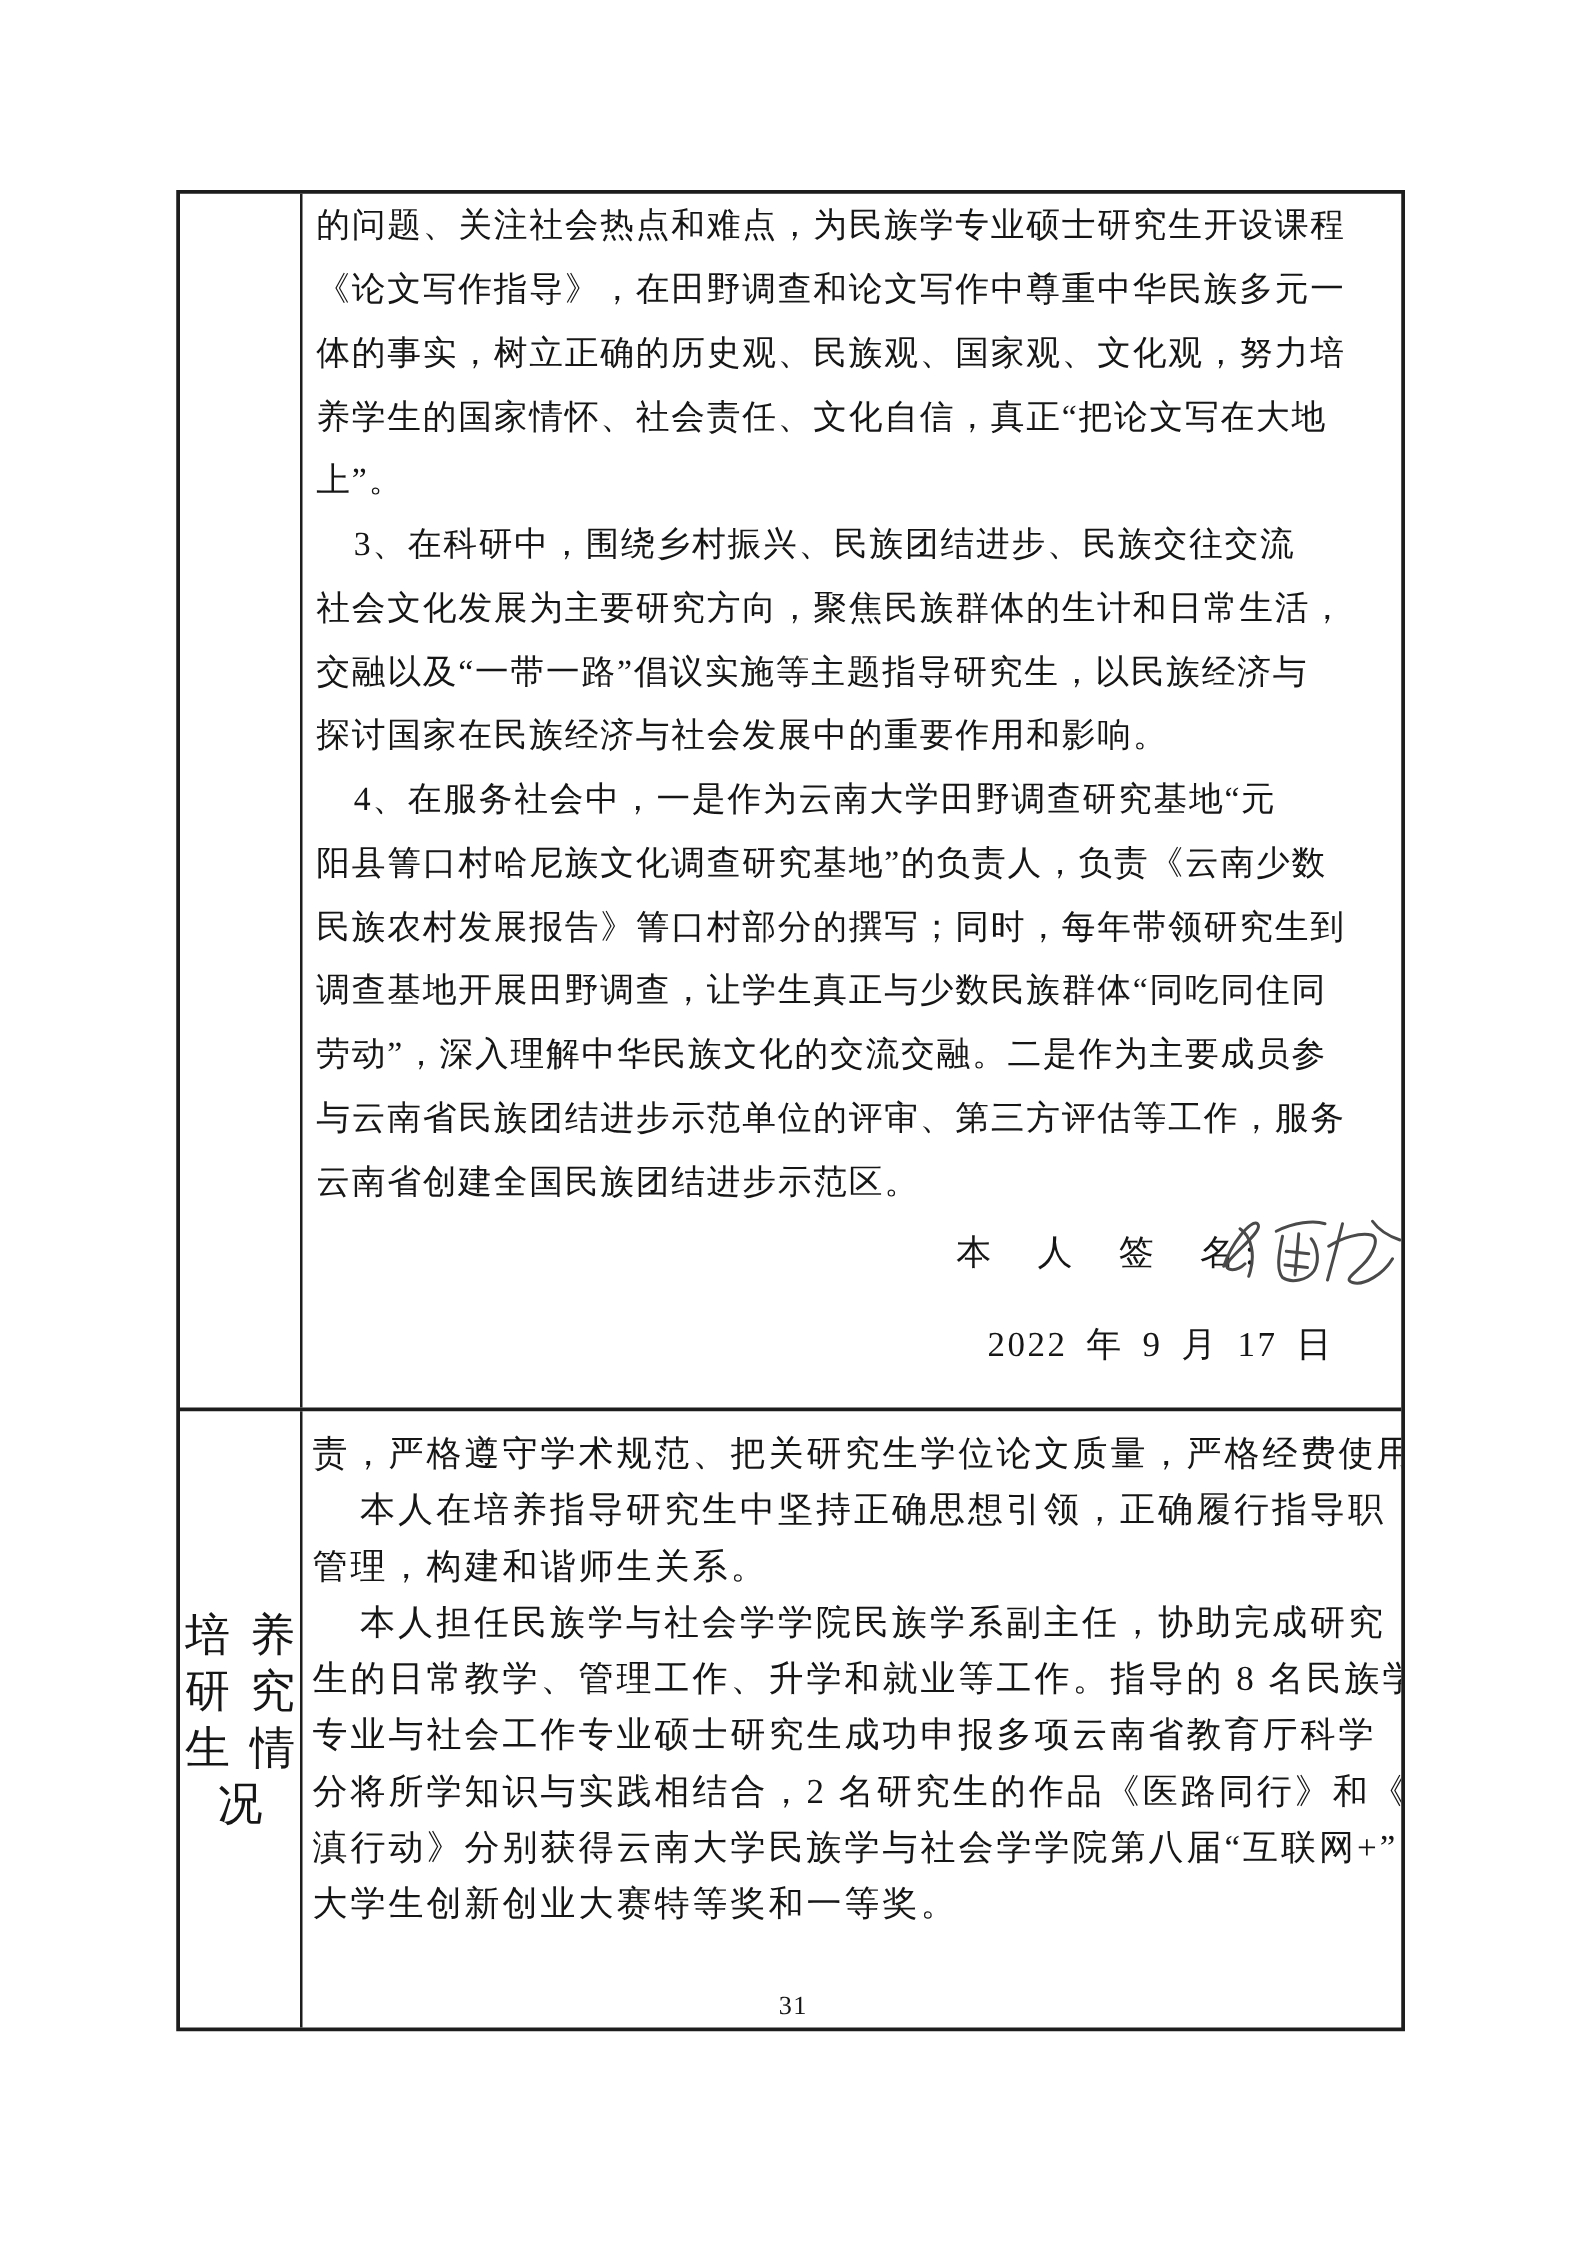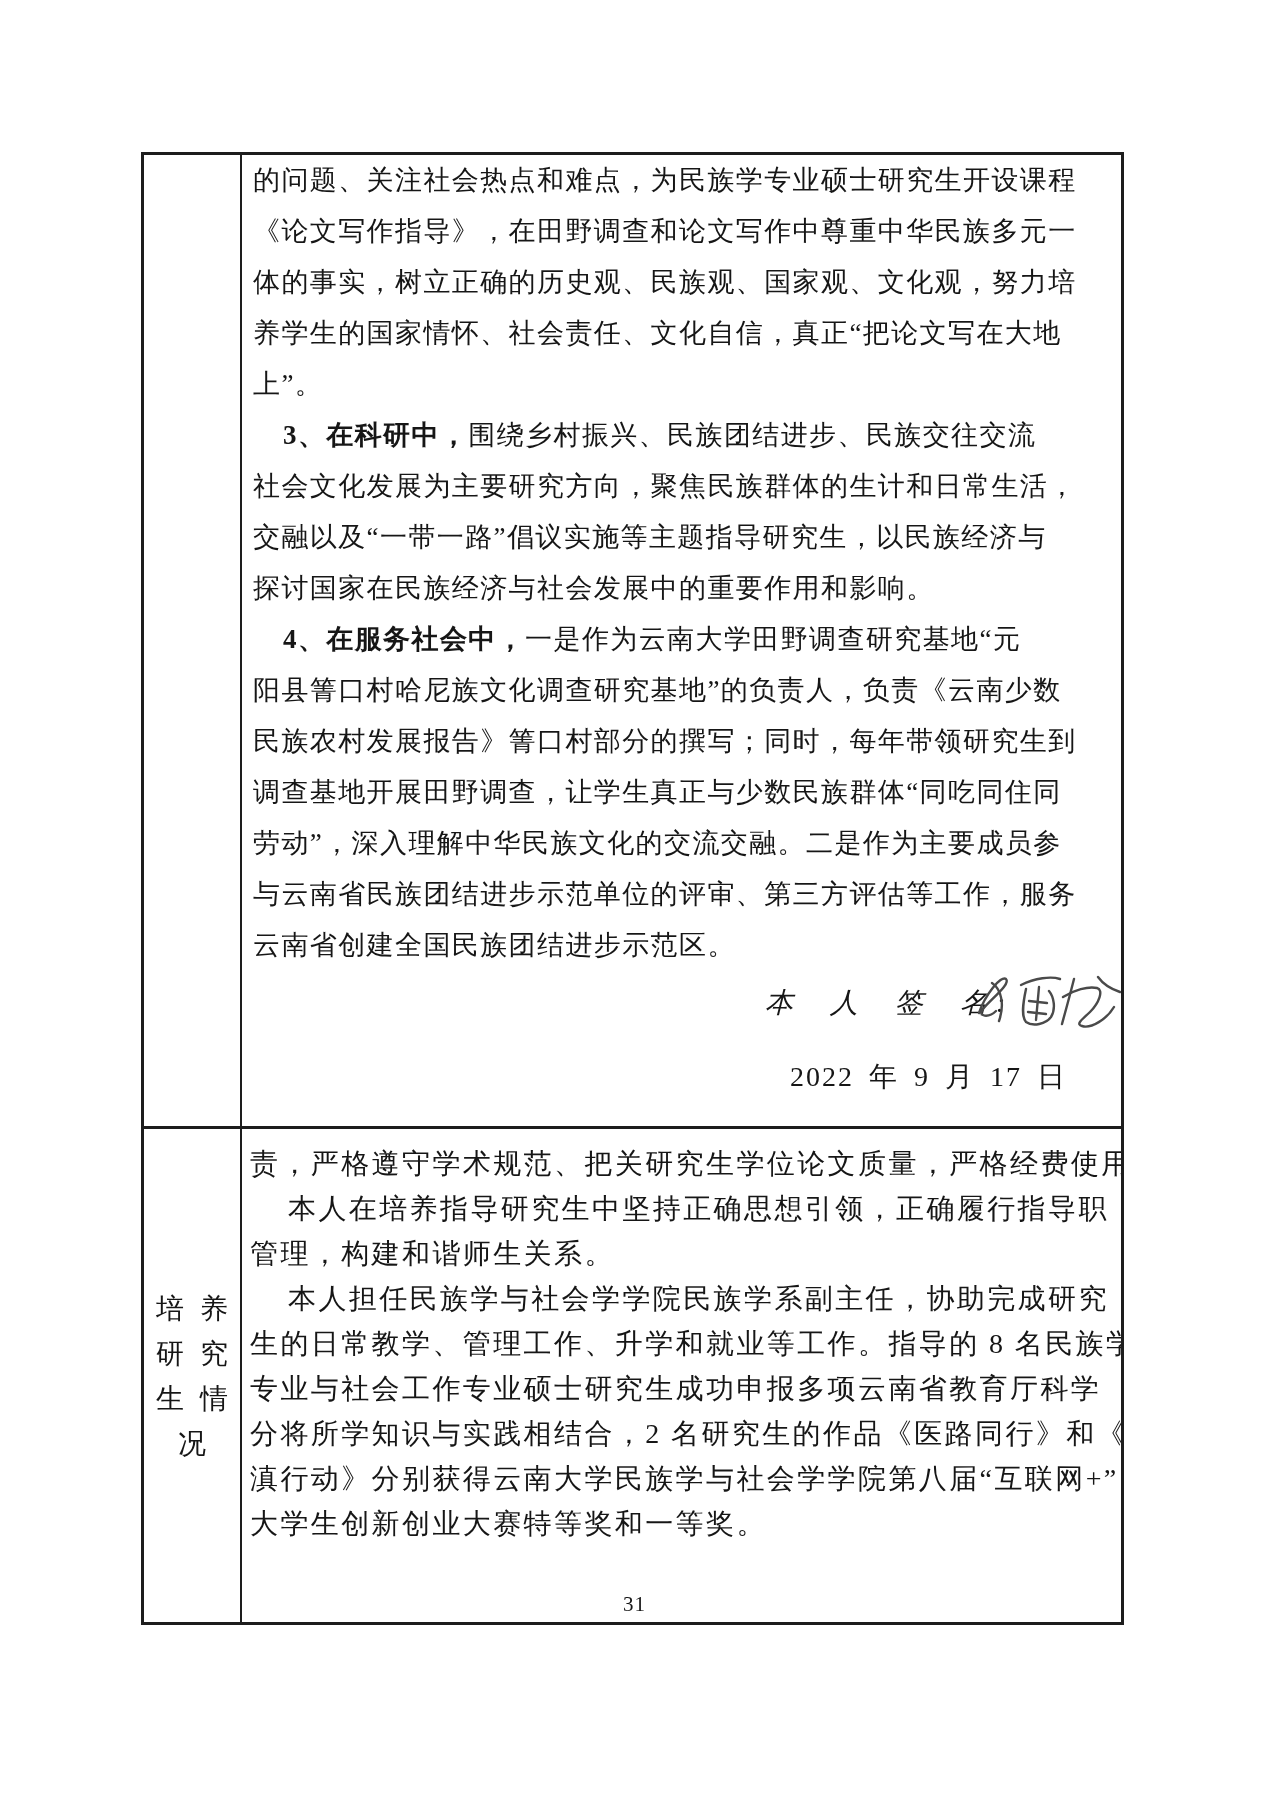--- a/index.html
+++ b/index.html
@@ -15,31 +15,31 @@
   
   .row1 { position:absolute; left:0; top:0; right:0; height:971px; border-bottom:3px solid #1d1d1d; }
   .label-cell {
     position:absolute; left:0; top:0; bottom:0; width:96px;
     border-right:2px solid #1d1d1d;
     display:flex; align-items:center; justify-content:center;
   }
   .text-cell { position:absolute; left:98px; top:0; right:0; bottom:0; padding:0 14px 15px 11px; overflow:hidden; }
   .row1 .tline { font-size:27px; letter-spacing:1.4px; line-height:51px; white-space:nowrap; }
   .row1 .tline.indent { text-indent:30px; }
-  .tline b { font-weight:bold; }
+  .tline b { font-weight:normal; }
   
-  .sig-row { position:relative; margin-top:6px; height:52px; line-height:52px;font-style:italic; }
+  .sig-row { position:relative; margin-top:6px; height:52px; line-height:52px; }
   .sig-label { margin-left:512px; font-size:28px; letter-spacing:8px; word-spacing:14px; }
   .sig-scrawl { position:absolute; left:712px; top:-16px; }
   .date-row { margin-top:22px; height:52px; line-height:52px; }
   .date-text { margin-left:537px; font-size:28px; letter-spacing:2px; word-spacing:6px; }
   
   .row2 { position:absolute; left:0; top:974px; right:0; bottom:0; }
   .vlabel { text-align:center; }
-  .vlabel .vline { font-size:28px; line-height:45px; letter-spacing:16px; margin-left:16px; white-space:nowrap; }
+  .vlabel .vline { font-size:36px; line-height:45px; letter-spacing:16px; margin-left:16px; white-space:nowrap; }
   .row2 .text-cell { padding:12px 12px 0 8px; }
   .row2 .tline { font-size:28px; letter-spacing:2.4px; line-height:45px; white-space:nowrap; }
   .row2 .tline.indent { text-indent:38px; }
   
   .page-num { position:absolute; left:0; right:0; top:1592px; text-align:center; font-size:21px; letter-spacing:1px; }
 </style>
 </head>
 <body>
 
 <div class="page">

